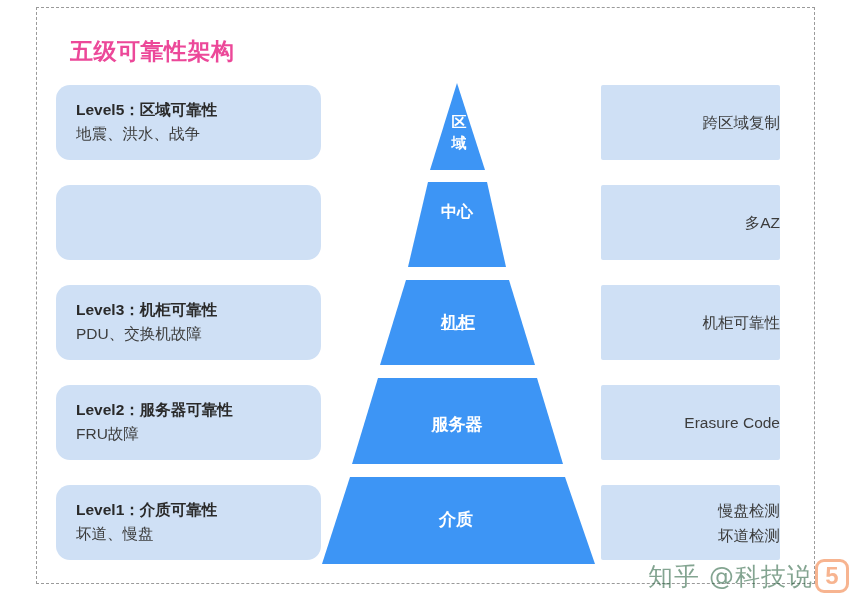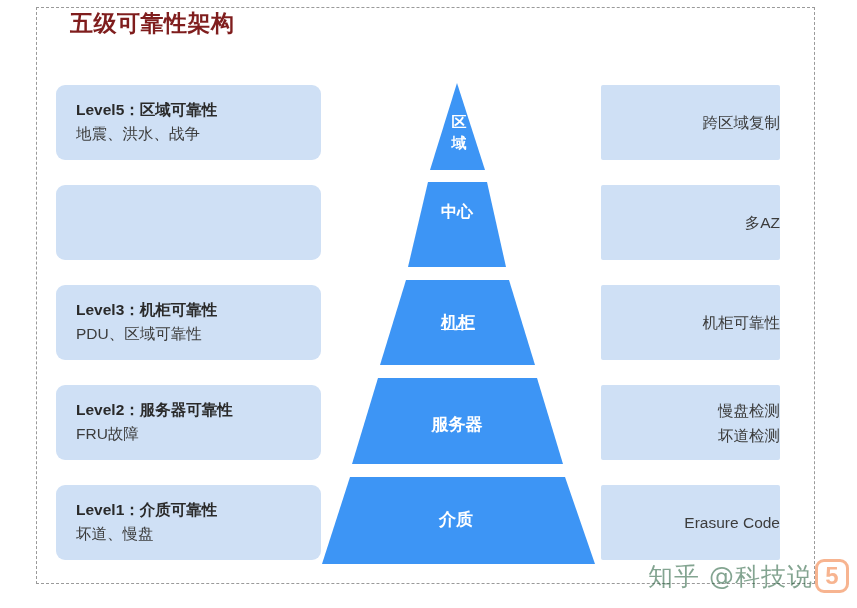--- a/index.html
+++ b/index.html
@@ -31,41 +31,41 @@
     top: 7px;
     width: 779px;
     height: 577px;
     border: 1px dashed #9a9a9a;
     box-sizing: border-box;
   }
 
   .title {
     position: absolute;
     left: 70px;
-    top: 8px;
+    top: 36px;
     font-size: 23px;
     font-weight: bold;
-    color: #7f1d1d;
+    color: #ec4899;
     letter-spacing: 0.5px;
     white-space: nowrap;
   }
 
   
   .left-col {
     position: absolute;
     left: 56px;
     top: 85px;
     width: 265px;
   }
   .left-box {
     position: relative;
     width: 265px;
     height: 75px;
     background: #cfe0f5;
-    border-radius: 9px;
+    border-radius: 14px;
     margin-bottom: 25px;
     box-sizing: border-box;
     padding: 13px 0 0 20px;
   }
   .left-box .l1 {
     font-size: 15.5px;
     font-weight: bold;
     color: #2a2a2a;
     line-height: 23px;
     white-space: nowrap;
@@ -181,21 +181,21 @@
     <div class="left-box">
       <div class="l1">Level5：区域可靠性</div>
       <div class="l2">地震、洪水、战争</div>
     </div>
 
     <div class="left-box">
     </div>
 
     <div class="left-box">
       <div class="l1">Level3：机柜可靠性</div>
-      <div class="l2">PDU、区域可靠性</div>
+      <div class="l2">PDU、交换机故障</div>
     </div>
 
     <div class="left-box">
       <div class="l1">Level2：服务器可靠性</div>
       <div class="l2">FRU故障</div>
     </div>
 
     <div class="left-box">
       <div class="l1">Level1：介质可靠性</div>
       <div class="l2">坏道、慢盘</div>
@@ -242,26 +242,26 @@
 
     <div class="right-box">
       <div class="rl">多AZ</div>
     </div>
 
     <div class="right-box">
       <div class="rl">机柜可靠性</div>
     </div>
 
     <div class="right-box">
+      <div class="rl">Erasure Code</div>
+    </div>
+
+    <div class="right-box">
       <div class="rl">慢盘检测</div>
       <div class="rl">坏道检测</div>
-    </div>
-
-    <div class="right-box">
-      <div class="rl">Erasure Code</div>
     </div>
 
   </div>
 
   <div class="watermark">
     <div class="wm-text">知乎 @科技说</div>
     <div class="wm-logo">5</div>
   </div>
 
 </div>

